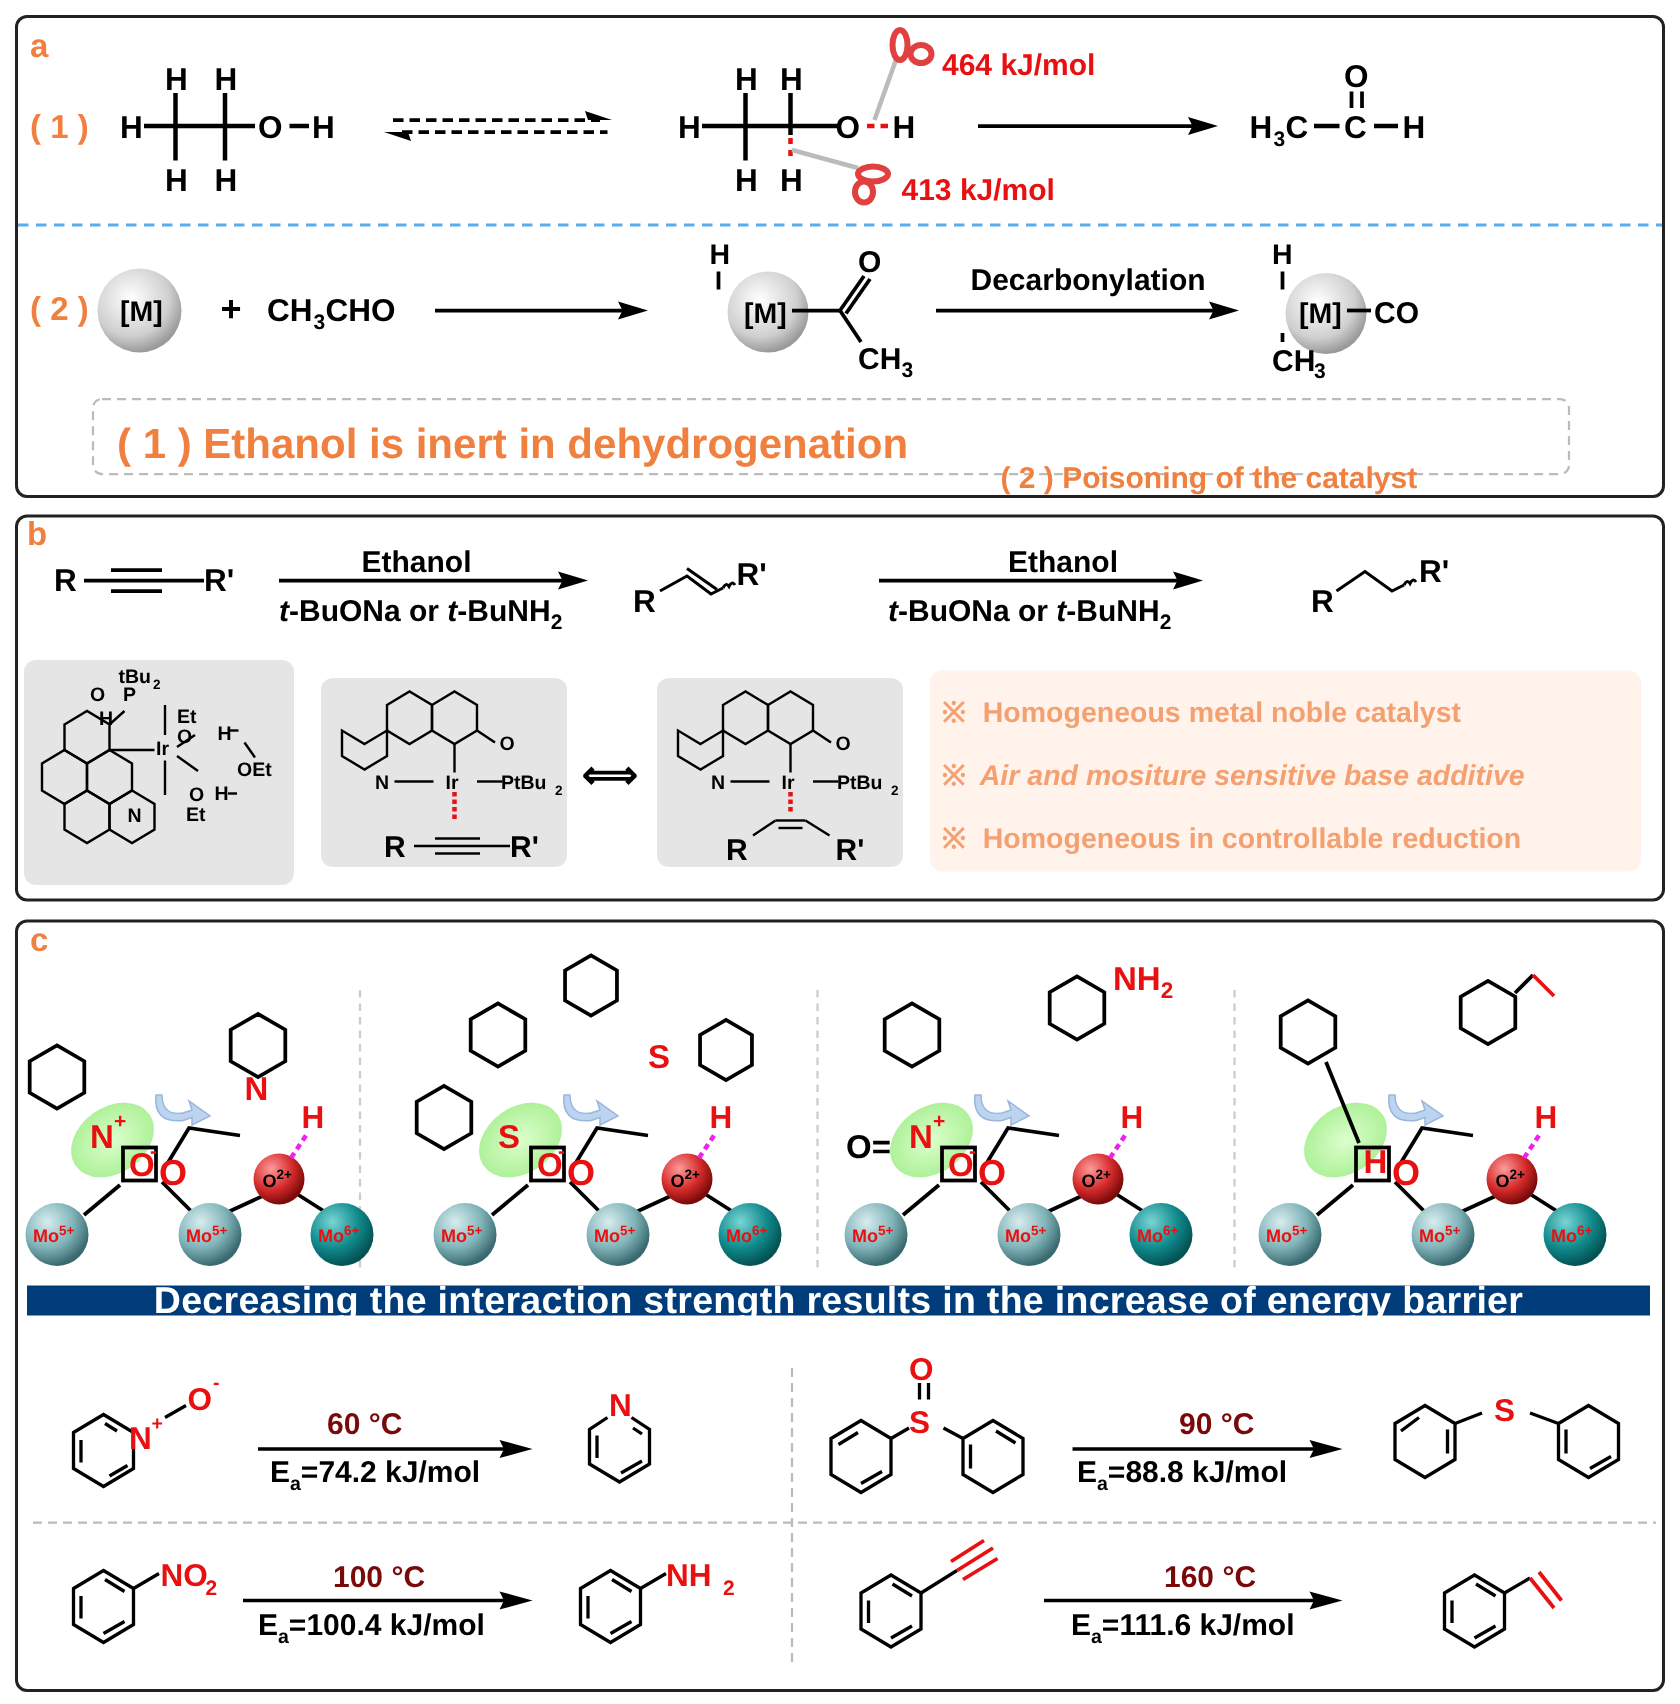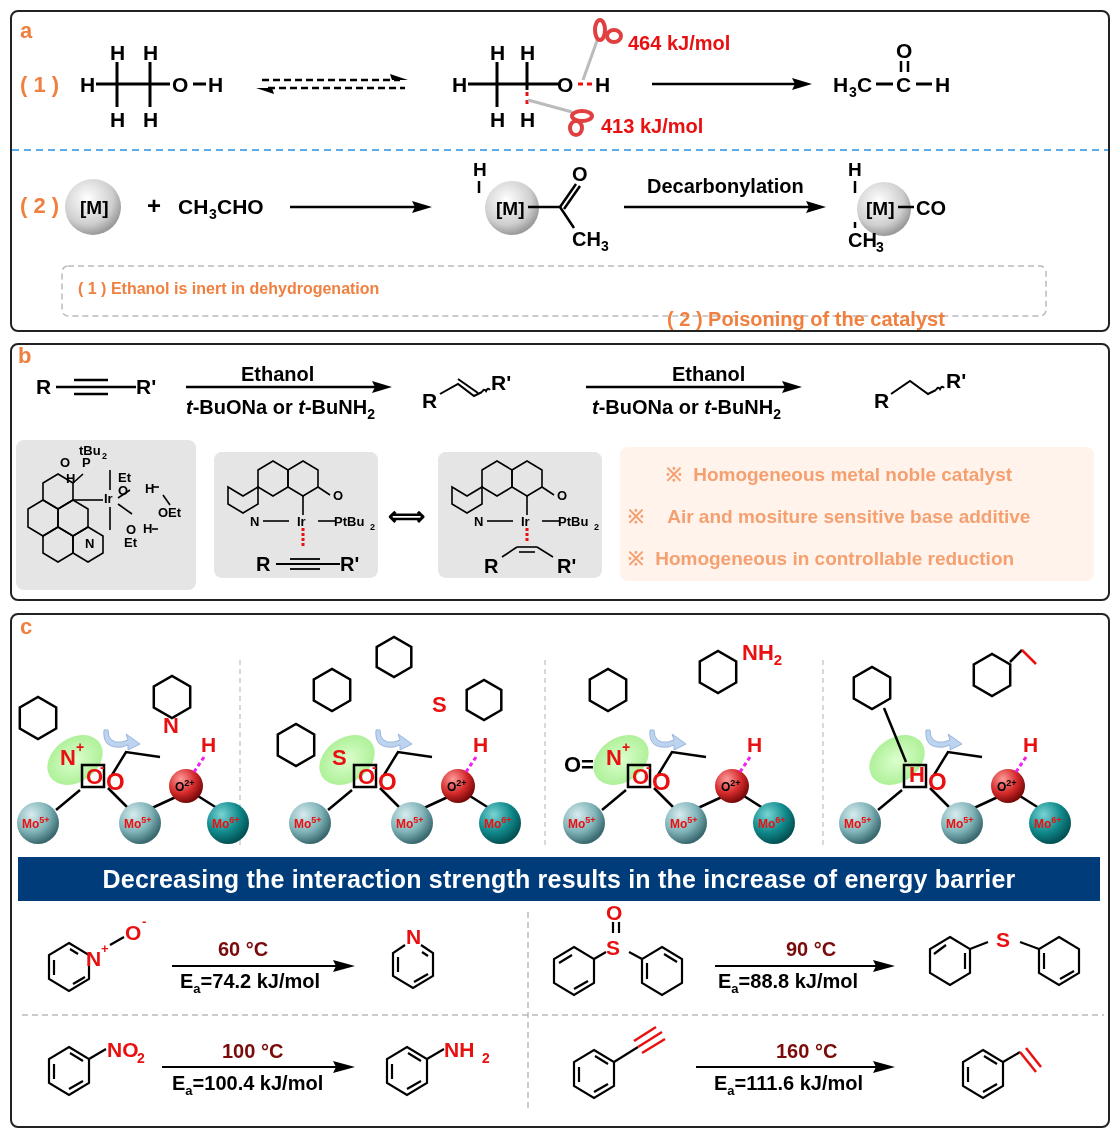--- a/index.html
+++ b/index.html
@@ -4,21 +4,21 @@
 <style>
   html,body{margin:0;padding:0;background:#fff;}
   body{width:1120px;height:1136px;position:relative;overflow:hidden;font-family:"Liberation Sans",sans-serif;font-weight:bold;color:#000;}
   .panel{position:absolute;border:2px solid #222;border-radius:8px;background:#fff;box-sizing:border-box;}
   .plabel{position:absolute;color:#f08040;font-size:22px;font-weight:bold;}
   svg{position:absolute;left:0;top:0;overflow:visible;}
   svg text{font-family:"Liberation Sans",sans-serif;font-weight:bold;}
   .orange{color:#f08040;}
   .t{position:absolute;white-space:nowrap;}
   .note{position:absolute;white-space:nowrap;color:#f4a070;font-size:19px;}
-  .banner{position:absolute;left:18px;top:857px;width:1082px;height:44px;background:#003c7a;color:#fff;font-size:25px;display:flex;align-items:center;justify-content:center;letter-spacing:0.2px;}
+  .banner{position:absolute;left:18px;top:857px;width:1082px;height:20px;background:#003c7a;color:#fff;font-size:25px;display:flex;align-items:center;justify-content:center;letter-spacing:0.2px;}
 </style>
 </head>
 <body>
 
 <div class="panel" style="left:10px;top:10px;width:1100px;height:322px;"></div>
 <div class="plabel" style="left:20px;top:18px;">a</div>
 
 <div class="t orange" style="left:20px;top:72px;font-size:22px;">( 1 )</div>
 <div class="t orange" style="left:20px;top:193px;font-size:22px;">( 2 )</div>
 
@@ -161,21 +161,21 @@
     <line x1="855" y1="181" x2="855" y2="193" stroke="#000" stroke-width="2.5"></line>
     <line x1="898" y1="207" x2="914" y2="207" stroke="#000" stroke-width="2.5"></line>
     <text x="916" y="215" font-size="20">CO</text>
     <line x1="855" y1="222" x2="855" y2="228" stroke="#000" stroke-width="2.5"></line>
     <text x="848" y="247" font-size="20">CH</text>
     <text x="876" y="252" font-size="14">3</text>
   </g>
 
   <rect x="62" y="266" width="984" height="50" rx="6" fill="none" stroke="#bbb" stroke-width="1.5" stroke-dasharray="6,4"></rect>
 </svg>
-<div class="t orange" style="left:78px;top:280px;font-size:16px;">( 1 ) Ethanol is inert in dehydrogenation</div>
+<div class="t orange" style="left:78px;top:280px;font-size:28px;">( 1 ) Ethanol is inert in dehydrogenation</div>
 <div class="t orange" style="left:667px;top:280px;font-size:20px;margin-top:28px;">( 2 ) Poisoning of the catalyst</div>
 
 <div class="panel" style="left:10px;top:343px;width:1100px;height:258px;"></div>
 <div class="plabel" style="left:18px;top:343px;">b</div>
 
 <svg width="1120" height="610" style="top:0;">
   <g font-size="21">
     <text x="36" y="394">R</text>
     <line x1="56" y1="387" x2="136" y2="387" stroke="#000" stroke-width="2.5"></line>
     <line x1="74" y1="380" x2="108" y2="380" stroke="#000" stroke-width="2.5"></line>
@@ -296,27 +296,27 @@
       <text x="594" y="530" font-size="9">2</text>
   </g>
   <g font-size="20">
     <text x="484" y="573">R</text>
     <text x="557" y="573">R'</text>
   </g>
 
   <rect x="620" y="447" width="474" height="134" rx="8" fill="#fff3ec"></rect>
 </svg>
 
-<div class="note" style="left:666px;top:461px;">
+<div class="note" style="left:628px;top:461px;">
   <span>※</span>
   <span style="margin-left:6px;">Homogeneous metal noble catalyst</span>
 </div>
 <div class="note" style="left:628px;top:503px;">
   <span>※</span>
-  <span style="margin-left:18px;">Air and mositure sensitive base additive</span>
+  <span style="margin-left:4px;font-style:italic;">Air and mositure sensitive base additive</span>
 </div>
 <div class="note" style="left:628px;top:545px;">
   <span>※</span>
   <span style="margin-left:6px;">Homogeneous in controllable reduction</span>
 </div>
 
 <div class="panel" style="left:10px;top:613px;width:1100px;height:515px;"></div>
 <div class="plabel" style="left:20px;top:614px;">c</div>
 
 <svg width="1120" height="1136">

